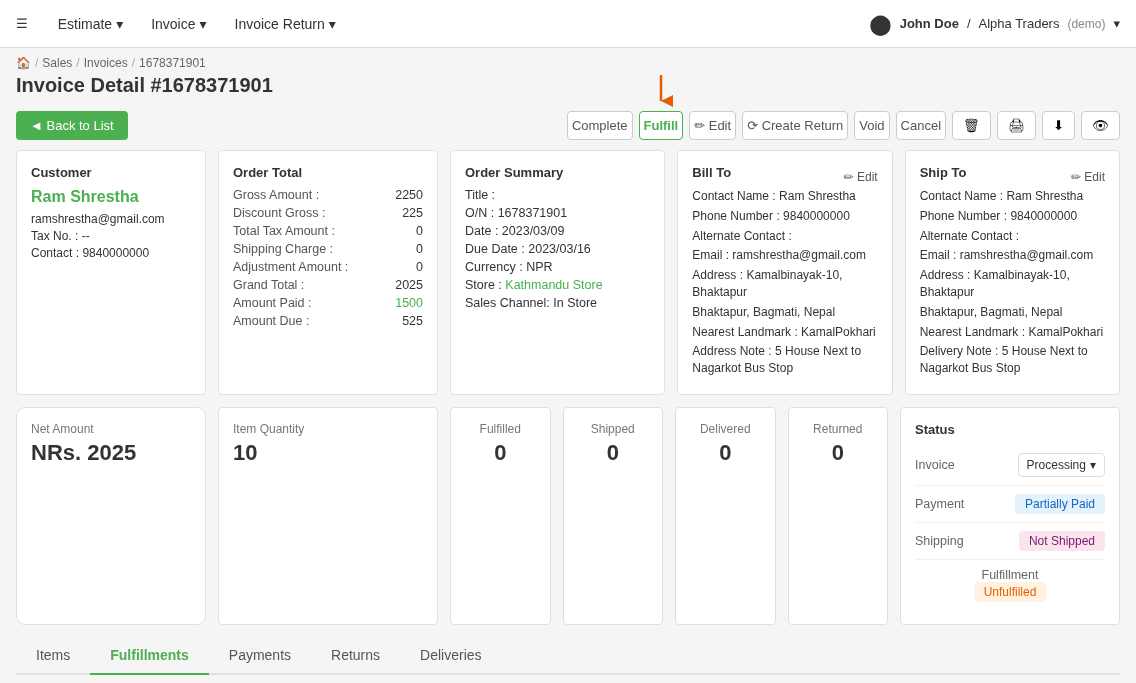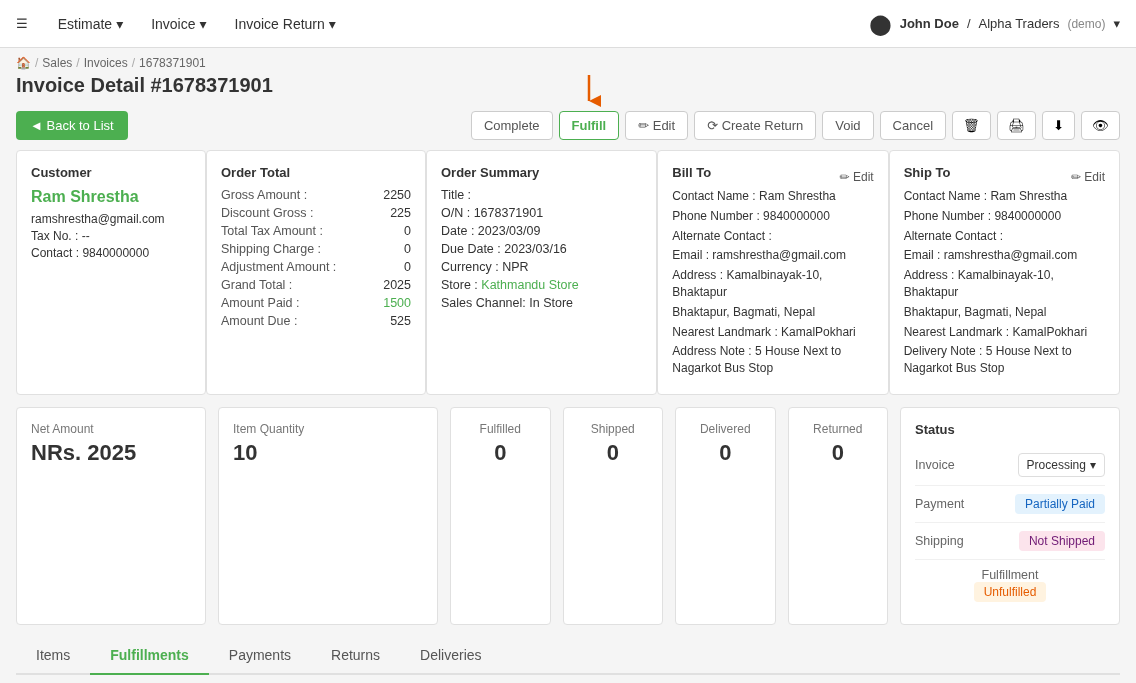--- a/index.html
+++ b/index.html
@@ -19,31 +19,31 @@
     .breadcrumb { display: flex; align-items: center; gap: 4px; padding: 8px 16px 2px; font-size: 12px; color: #666; }
     .breadcrumb a { color: #666; text-decoration: none; }
     .breadcrumb-sep { color: #aaa; }
 
     
     .page-title { padding: 2px 16px 10px; font-size: 20px; font-weight: 700; }
 
     
     .action-bar { display: flex; align-items: center; padding: 4px 16px 10px; gap: 6px; }
     .btn-back { background: #4caf50; color: #fff; border: none; border-radius: 4px; padding: 7px 14px; cursor: pointer; font-size: 13px; display: flex; align-items: center; gap: 4px; }
-    .btn-action { background: #fff; border: 1px solid #ccc; border-radius: 4px; padding: 6px 12px; cursor: pointer; font-size: 13px; color: #555; }
+    .btn-action { background: #fff; border: 1px solid #ccc; border-radius: 4px; padding: 6px 4px; cursor: pointer; font-size: 13px; color: #555; }
     .btn-action.fulfill { border-color: #4caf50; color: #4caf50; font-weight: 600; }
     .btn-action.void { border-color: #ccc; }
     .btn-action.cancel { border-color: #ccc; }
     .btn-icon { background: #fff; border: 1px solid #ccc; border-radius: 4px; padding: 6px 10px; cursor: pointer; }
 
     
     .main-content { padding: 0 16px; }
 
     
-    .cards-row { display: flex; gap: 0; margin-bottom: 12px; }
+    .cards-row { display: flex; gap: 12px; margin-bottom: 12px; }
 
     .card { background: #fff; border: 1px solid #e0e0e0; border-radius: 4px; padding: 14px; }
 
     
     .card-customer { width: 190px; min-width: 190px; }
     .card-title { font-size: 13px; font-weight: 700; color: #333; margin-bottom: 8px; }
     .customer-name { color: #4caf50; font-size: 16px; font-weight: 700; margin-bottom: 6px; }
     .customer-email { font-size: 12px; margin-bottom: 3px; }
     .customer-tax { font-size: 12px; margin-bottom: 3px; }
     .customer-contact { font-size: 12px; }
@@ -323,21 +323,21 @@
       <div class="address-row">
         <span>Delivery Note :</span>
         <span>5 House Next to Nagarkot Bus Stop</span>
       </div>
     </div>
 
   </div>
 
   <div class="stats-row">
 
-    <div class="stat-card" style="width:190px; min-width:190px;">
+    <div class="stat-card" style="width:190px; min-width:190px;border-radius:9px;">
       <div class="stat-label">Net Amount</div>
       <div class="stat-value stat-nrs">NRs. 2025</div>
     </div>
 
     <div class="stat-card" style="width:220px; min-width:220px;">
       <div class="stat-label">Item Quantity</div>
       <div class="stat-value">10</div>
     </div>
 
     <div class="stat-card" style="flex:1; text-align:center;">

